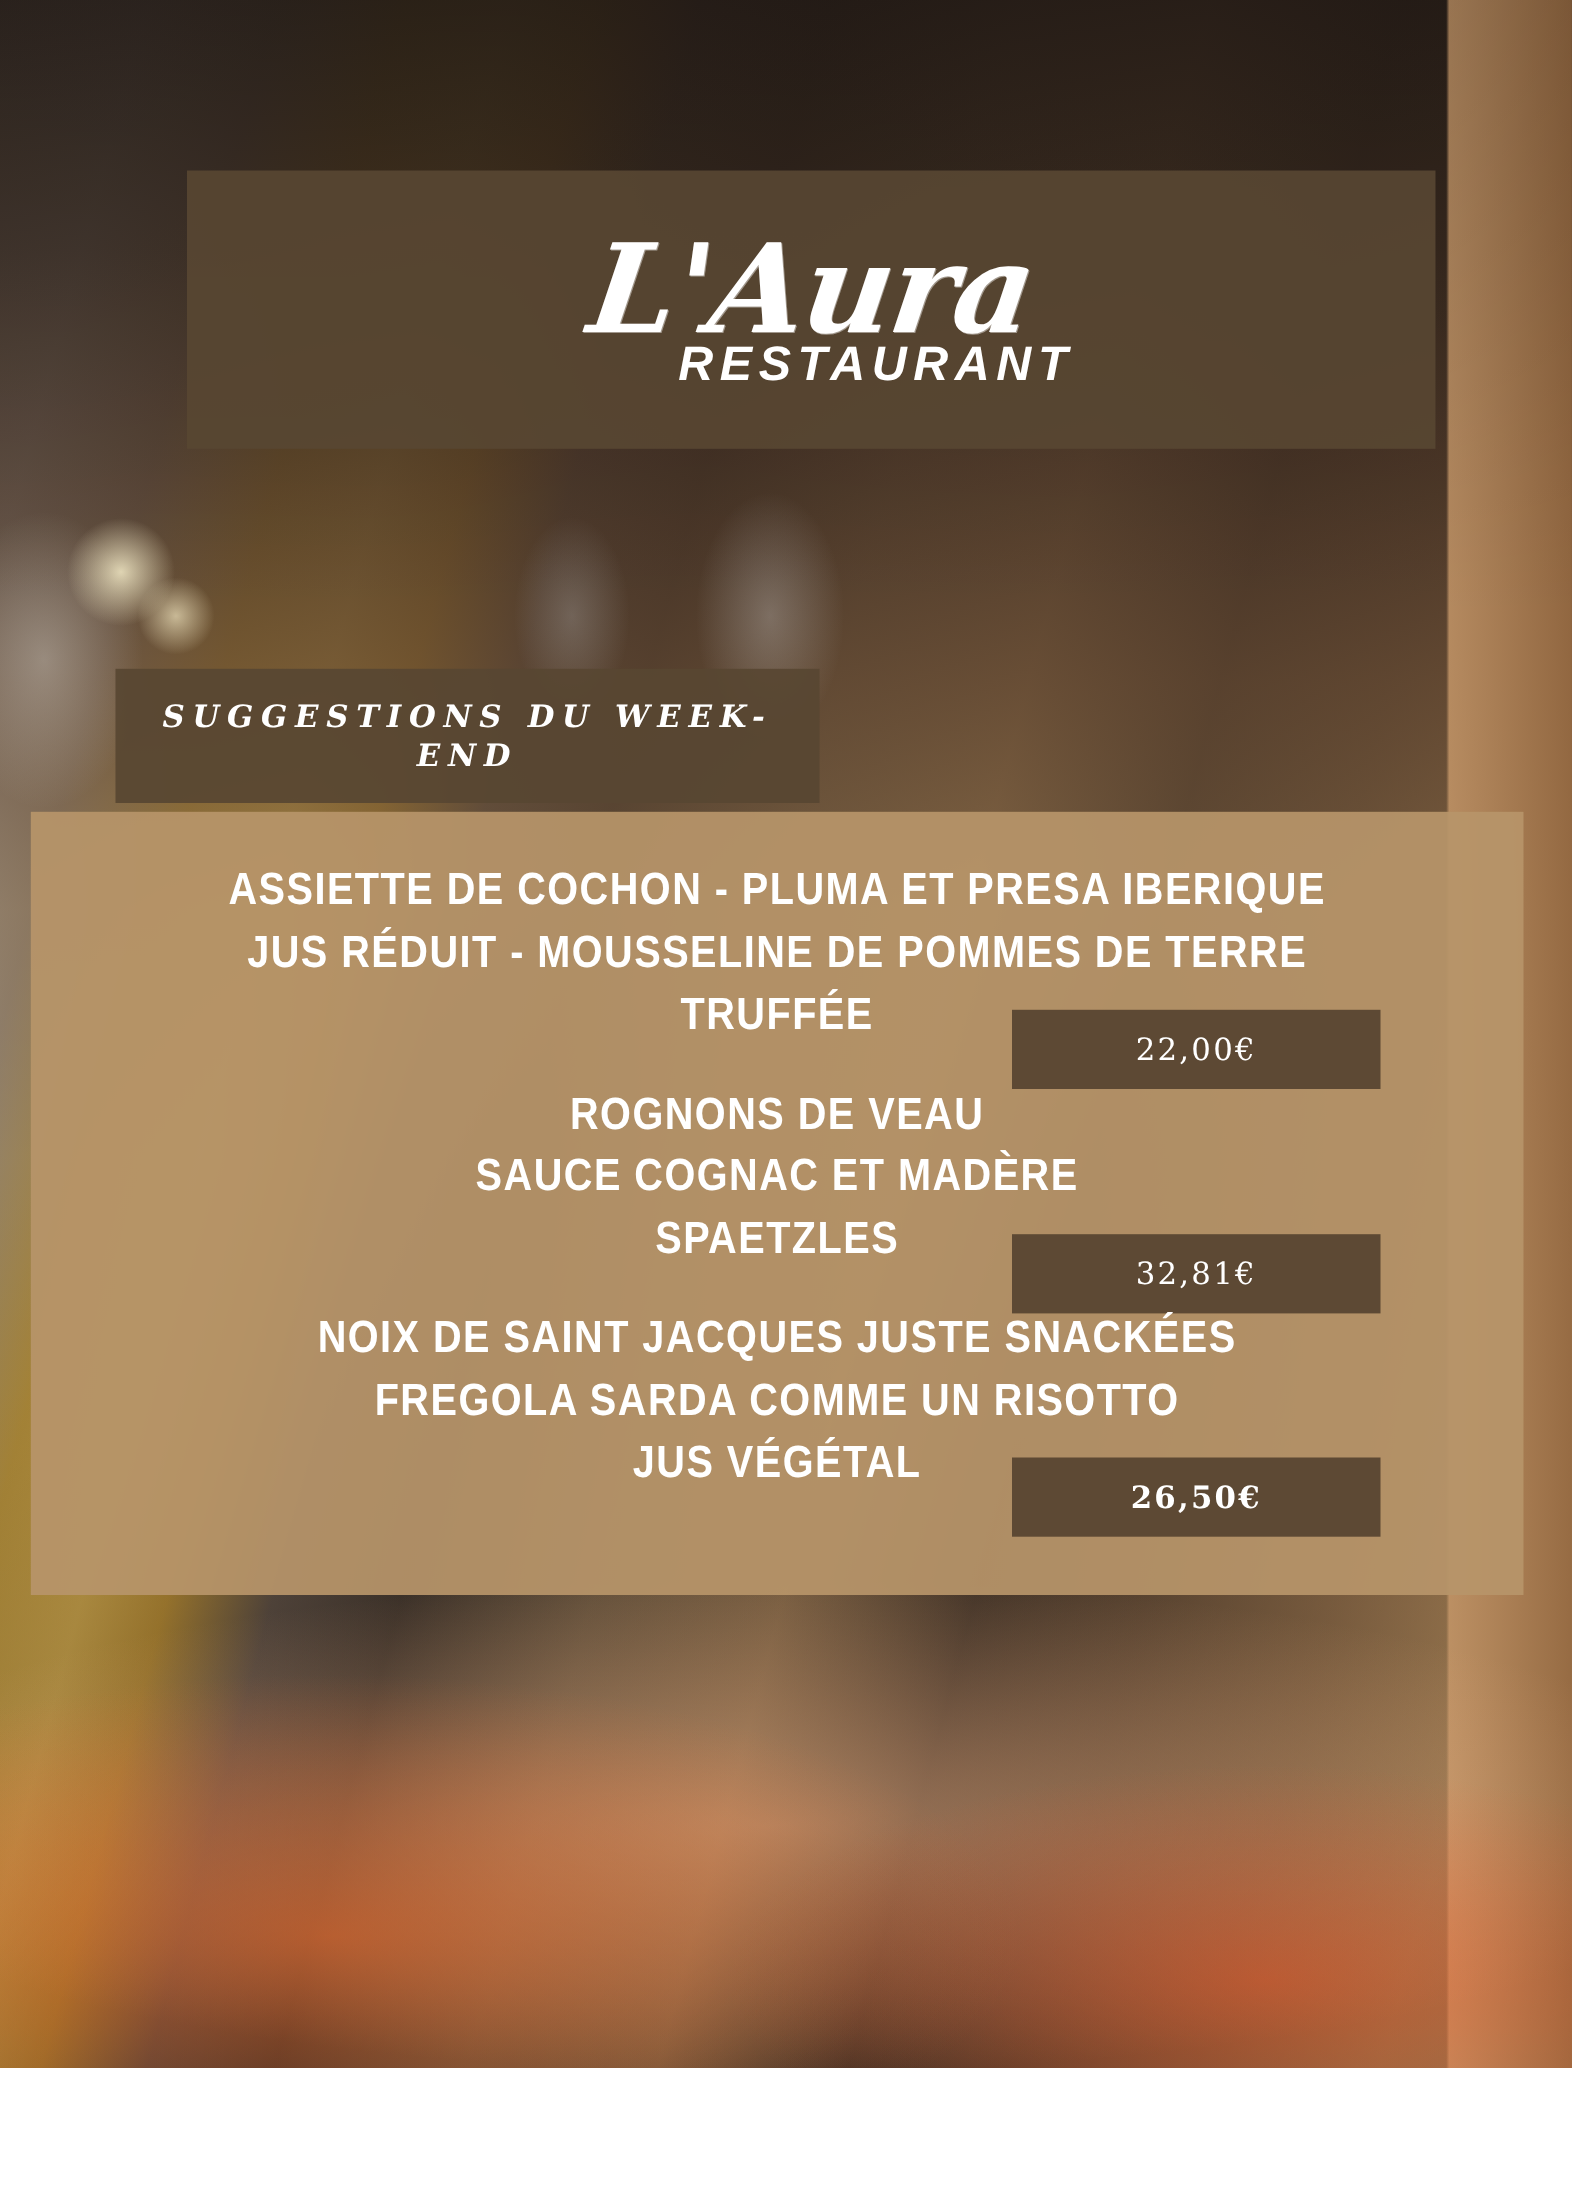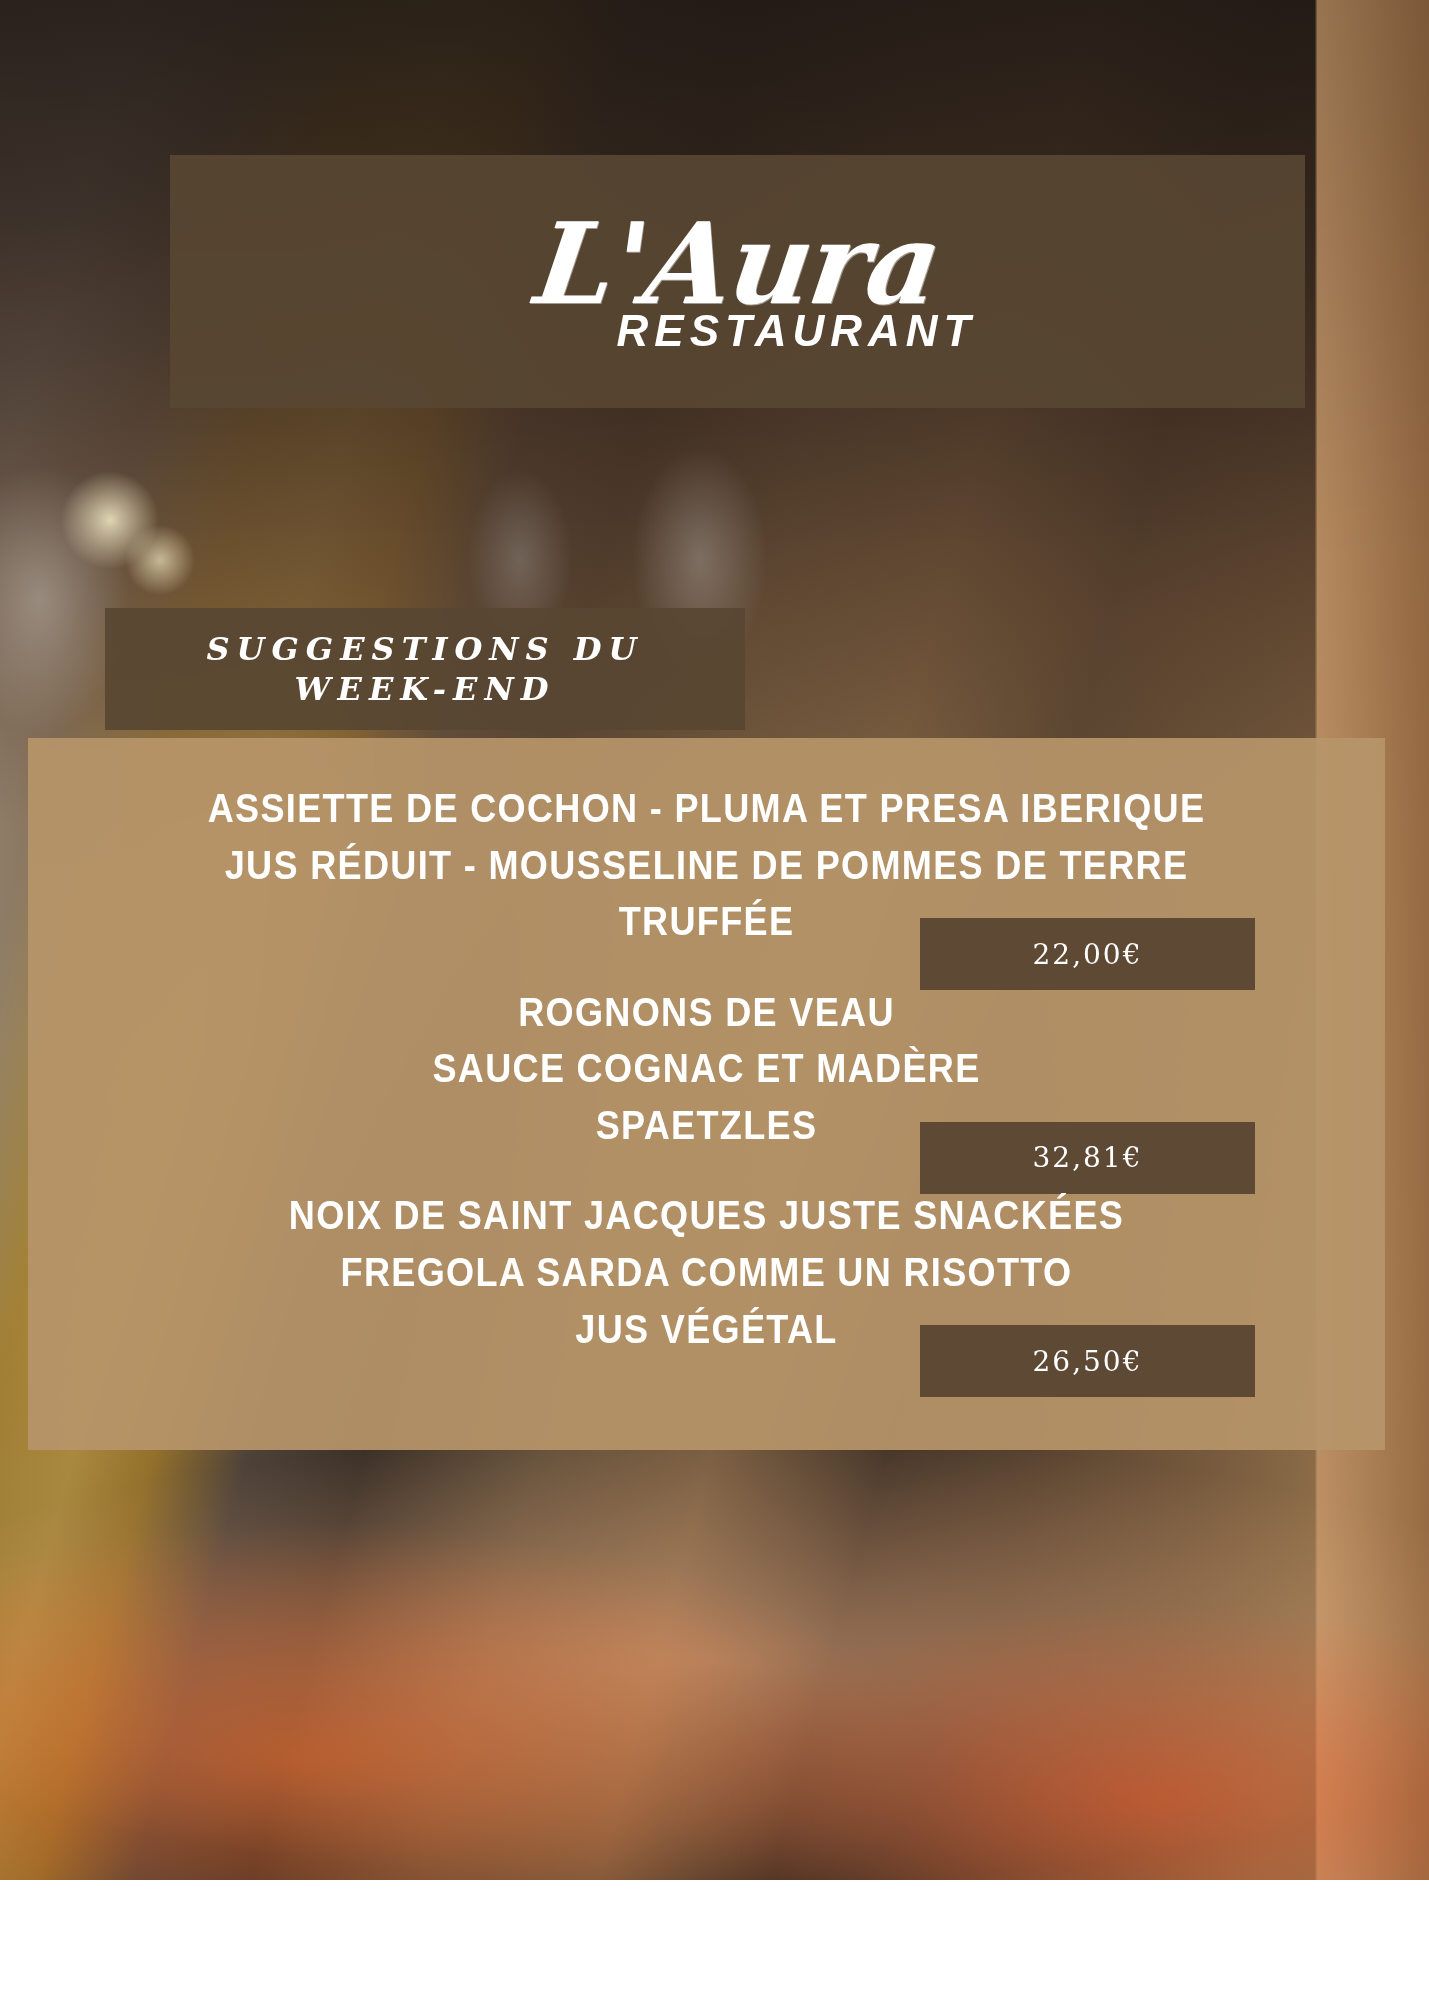--- a/index.html
+++ b/index.html
@@ -112,21 +112,21 @@
     height: 122px;
     background: rgba(88, 70, 50, 0.92);
     display: flex;
     align-items: center;
     justify-content: center;
   }
   .section-tab-text {
     font-family: "DejaVu Serif", serif;
     font-style: italic;
     font-weight: bold;
-    font-size: 32px;
+    font-size: 28px;
     letter-spacing: 7px;
     color: #ffffff;
     text-align: center;
     line-height: 1.25;
     padding: 0 20px;
   }
 
   
   .menu-panel {
     position: absolute;
@@ -170,21 +170,21 @@
     justify-content: center;
     font-family: "DejaVu Serif", serif;
     font-size: 28px;
     letter-spacing: 2px;
     color: #ffffff;
   }
 
   
   .item-0 .price-tag { top: 138px; }
   .item-1 .price-tag { top: 138px; }
-  .item-2 .price-tag { top: 138px; }
+  .item-2 .price-tag { top: 138px; font-weight: bold; }
 
   .item-1 .menu-line, .item-2 .menu-line { }
 
   .footer-strip {
     position: absolute;
     left: 0;
     top: 1880px;
     width: 1429px;
     height: 120px;
     background: #ffffff;

